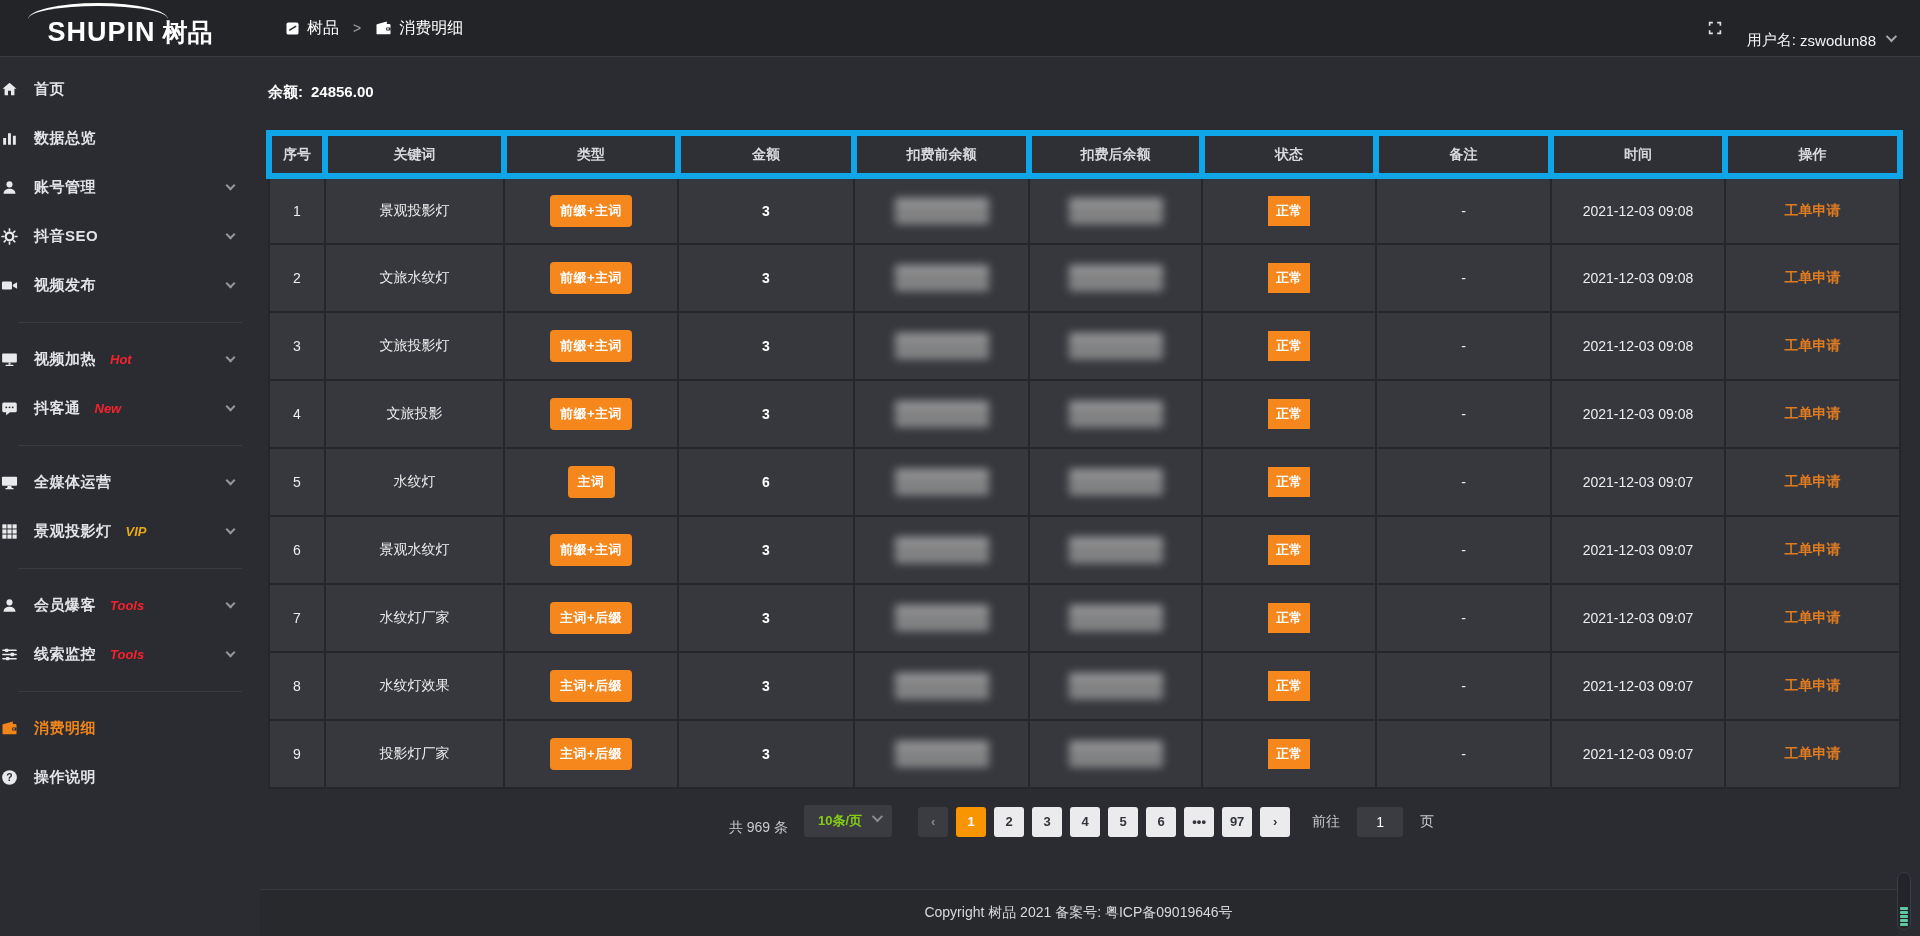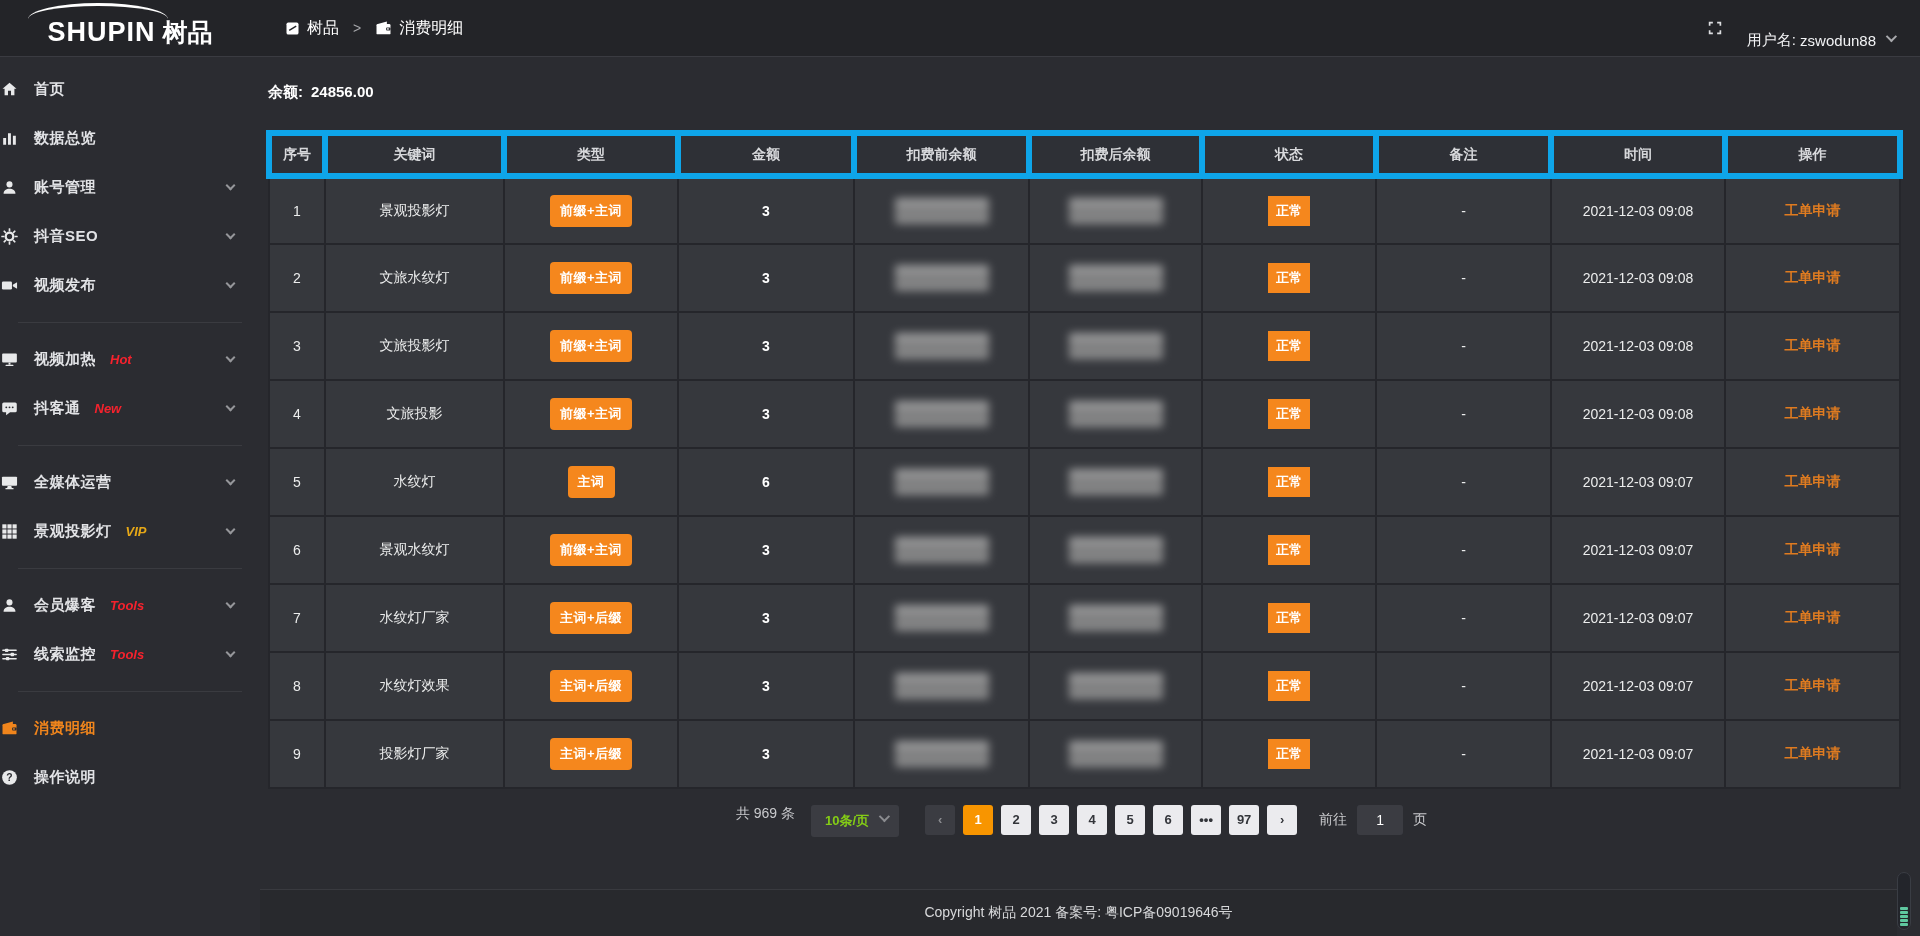--- a/index.html
+++ b/index.html
@@ -55,31 +55,31 @@
                 padding:7px 10px; border-radius:4px; letter-spacing:.5px; }
   .status-badge { display:inline-block; background:#f5871d; color:#fff; font-size:13px; font-weight:bold;
                   padding:6px 8px; border-radius:0; }
   .amount { font-weight:bold; color:#fff; }
   .blurblob { width:94px; height:26px; margin:0 auto; border-radius:3px;
               background:linear-gradient(180deg,#b9b9b9 0%,#8d8d8d 55%,#a5a5a5 100%);
               filter:blur(4px); opacity:.8; }
   .action-link { color:#df7b20; font-weight:bold; font-size:14px; cursor:pointer; }
 
   
-  .pager { margin-top:16px; width:1631px; display:flex; align-items:flex-start; justify-content:center; }
+  .pager { margin-top:16px; width:1631px; display:flex; align-items:flex-end; justify-content:center; }
   .pg-total { font-size:14px; color:#c9cacd; margin-right:16px; }
   .pg-size { position:relative; background:#3b3c42; color:#84cc16; font-size:13px; font-weight:bold;
              height:32px; line-height:32px; padding:0 30px 0 14px; border-radius:3px; margin-right:22px; cursor:pointer; }
   .pg-size .chev { position:absolute; right:12px; top:13px; border-color:#8b8c90; }
   .pg-btn { min-width:30px; height:30px; line-height:30px; text-align:center; border-radius:3px;
             background:#ebebee; color:#33353a; font-size:13px; font-weight:bold; margin:0 4px;
             cursor:pointer; padding:0 4px; }
   .pg-btn.prev { background:#3b3c42; color:#8b8c90; }
   .pg-btn.active { background:#f89500; color:#fff; }
-  .pg-goto { display:flex; align-items:center; margin-left:18px; font-size:14px; color:#c9cacd; }
+  .pg-goto { display:flex; align-items:center; margin-left:18px; font-size:14px; color:#c9cacd;gap:7px; }
   .pg-input { width:46px; height:30px; background:#3b3c42; border:none; border-radius:3px; color:#fff;
               text-align:center; font-size:14px; margin:0 10px; font-family:inherit; }
 
   
   .footer { position:absolute; left:0; right:23px; bottom:0; height:47px;
             background:#28292d; border-top:1px solid #393a3f;
             display:flex; align-items:center; justify-content:center;
             font-size:14px; color:#d8d9db; }
 
   

